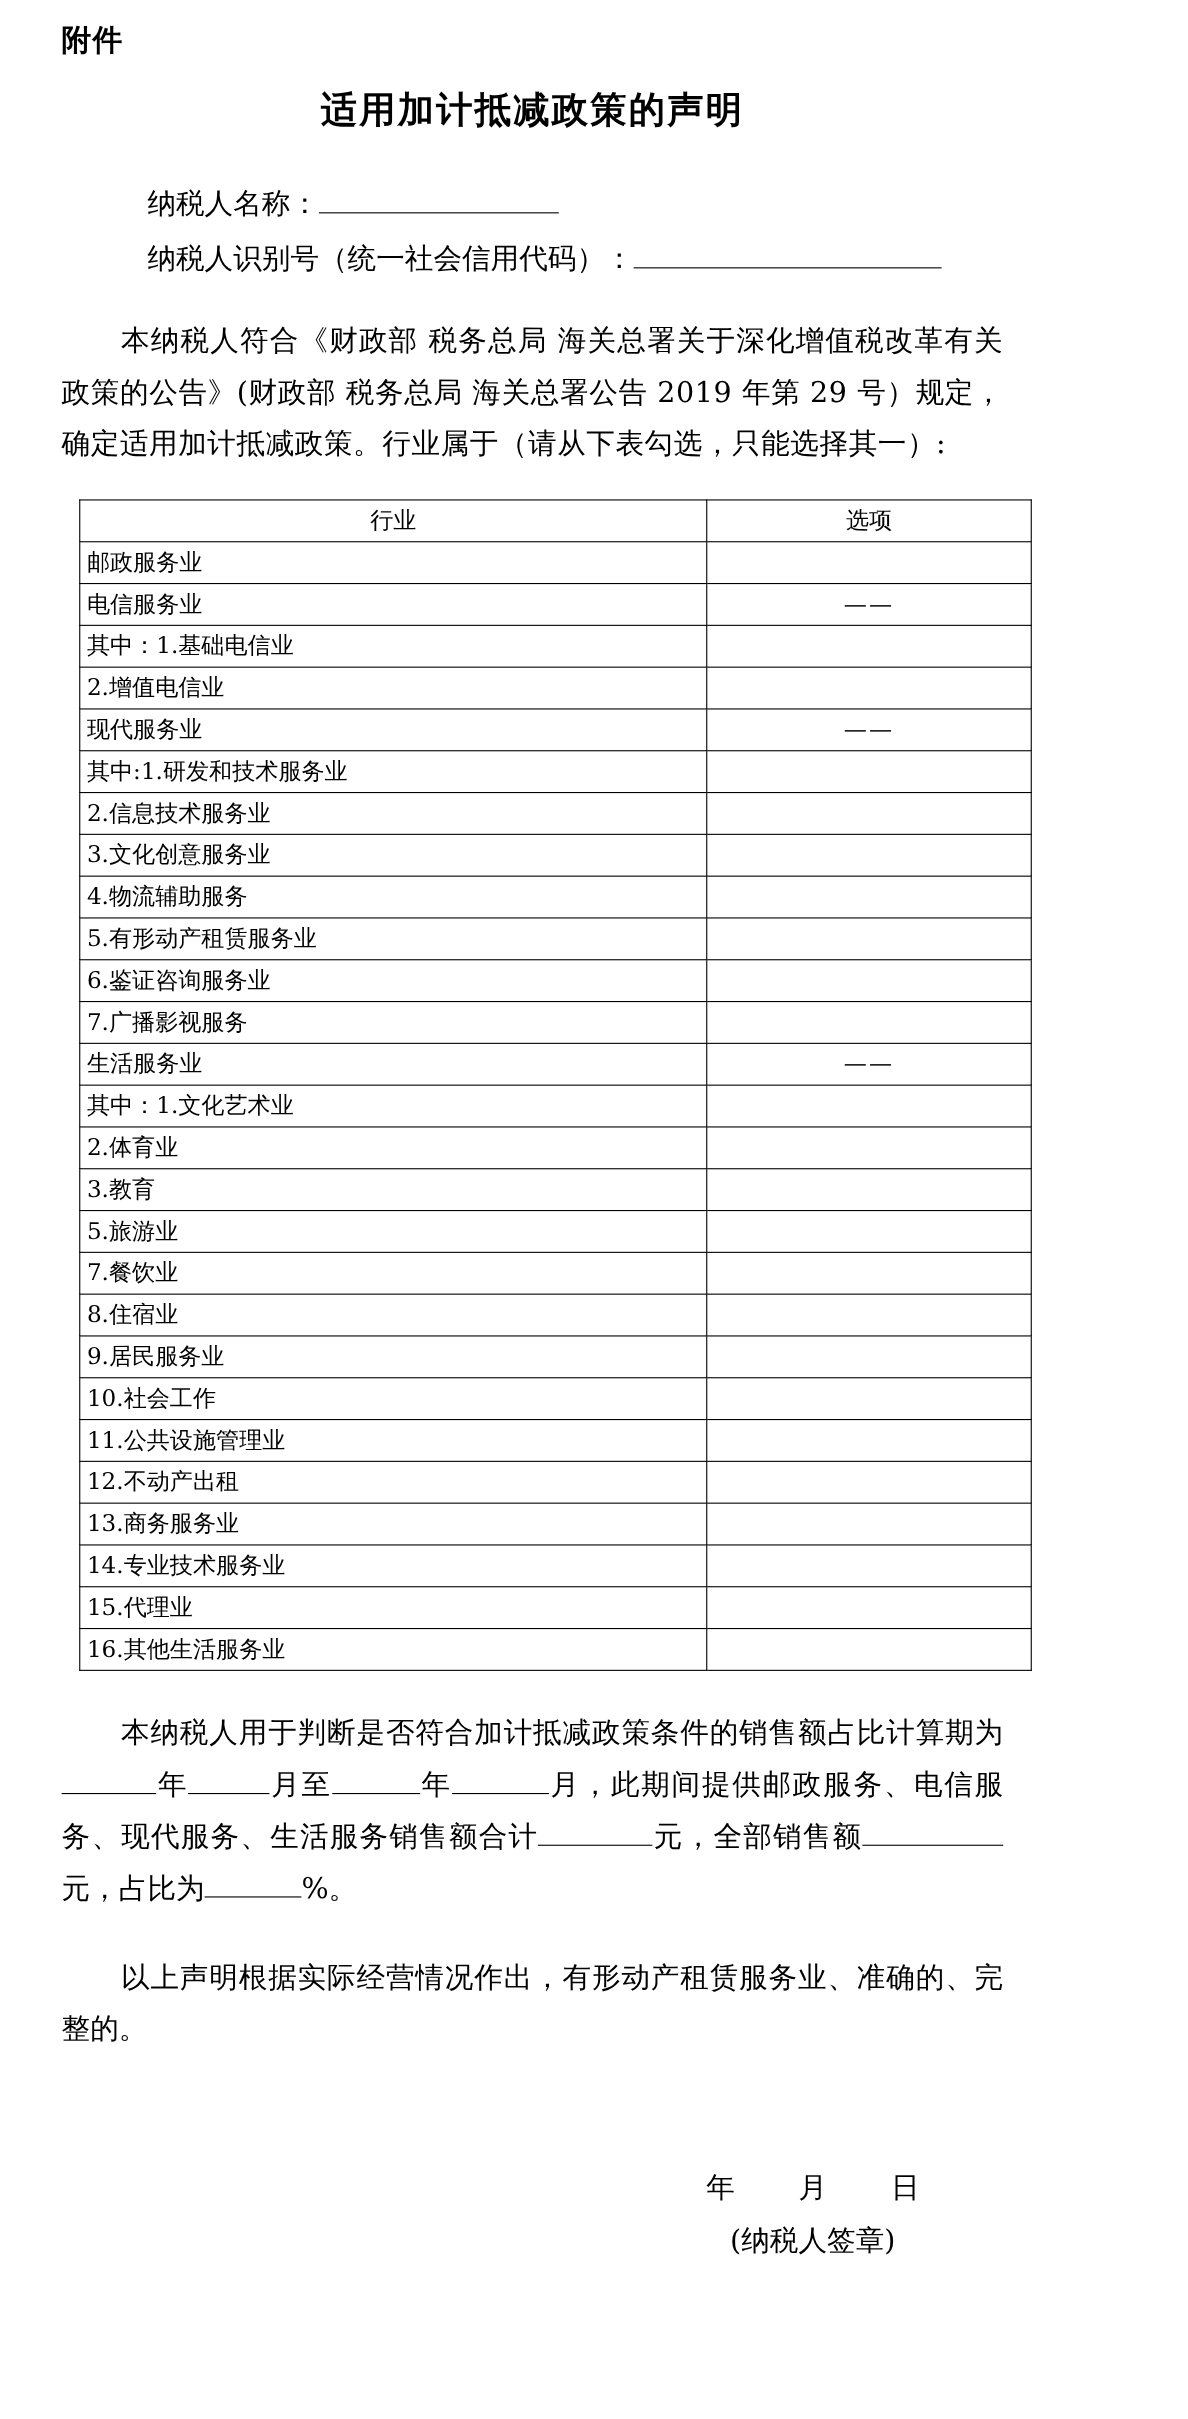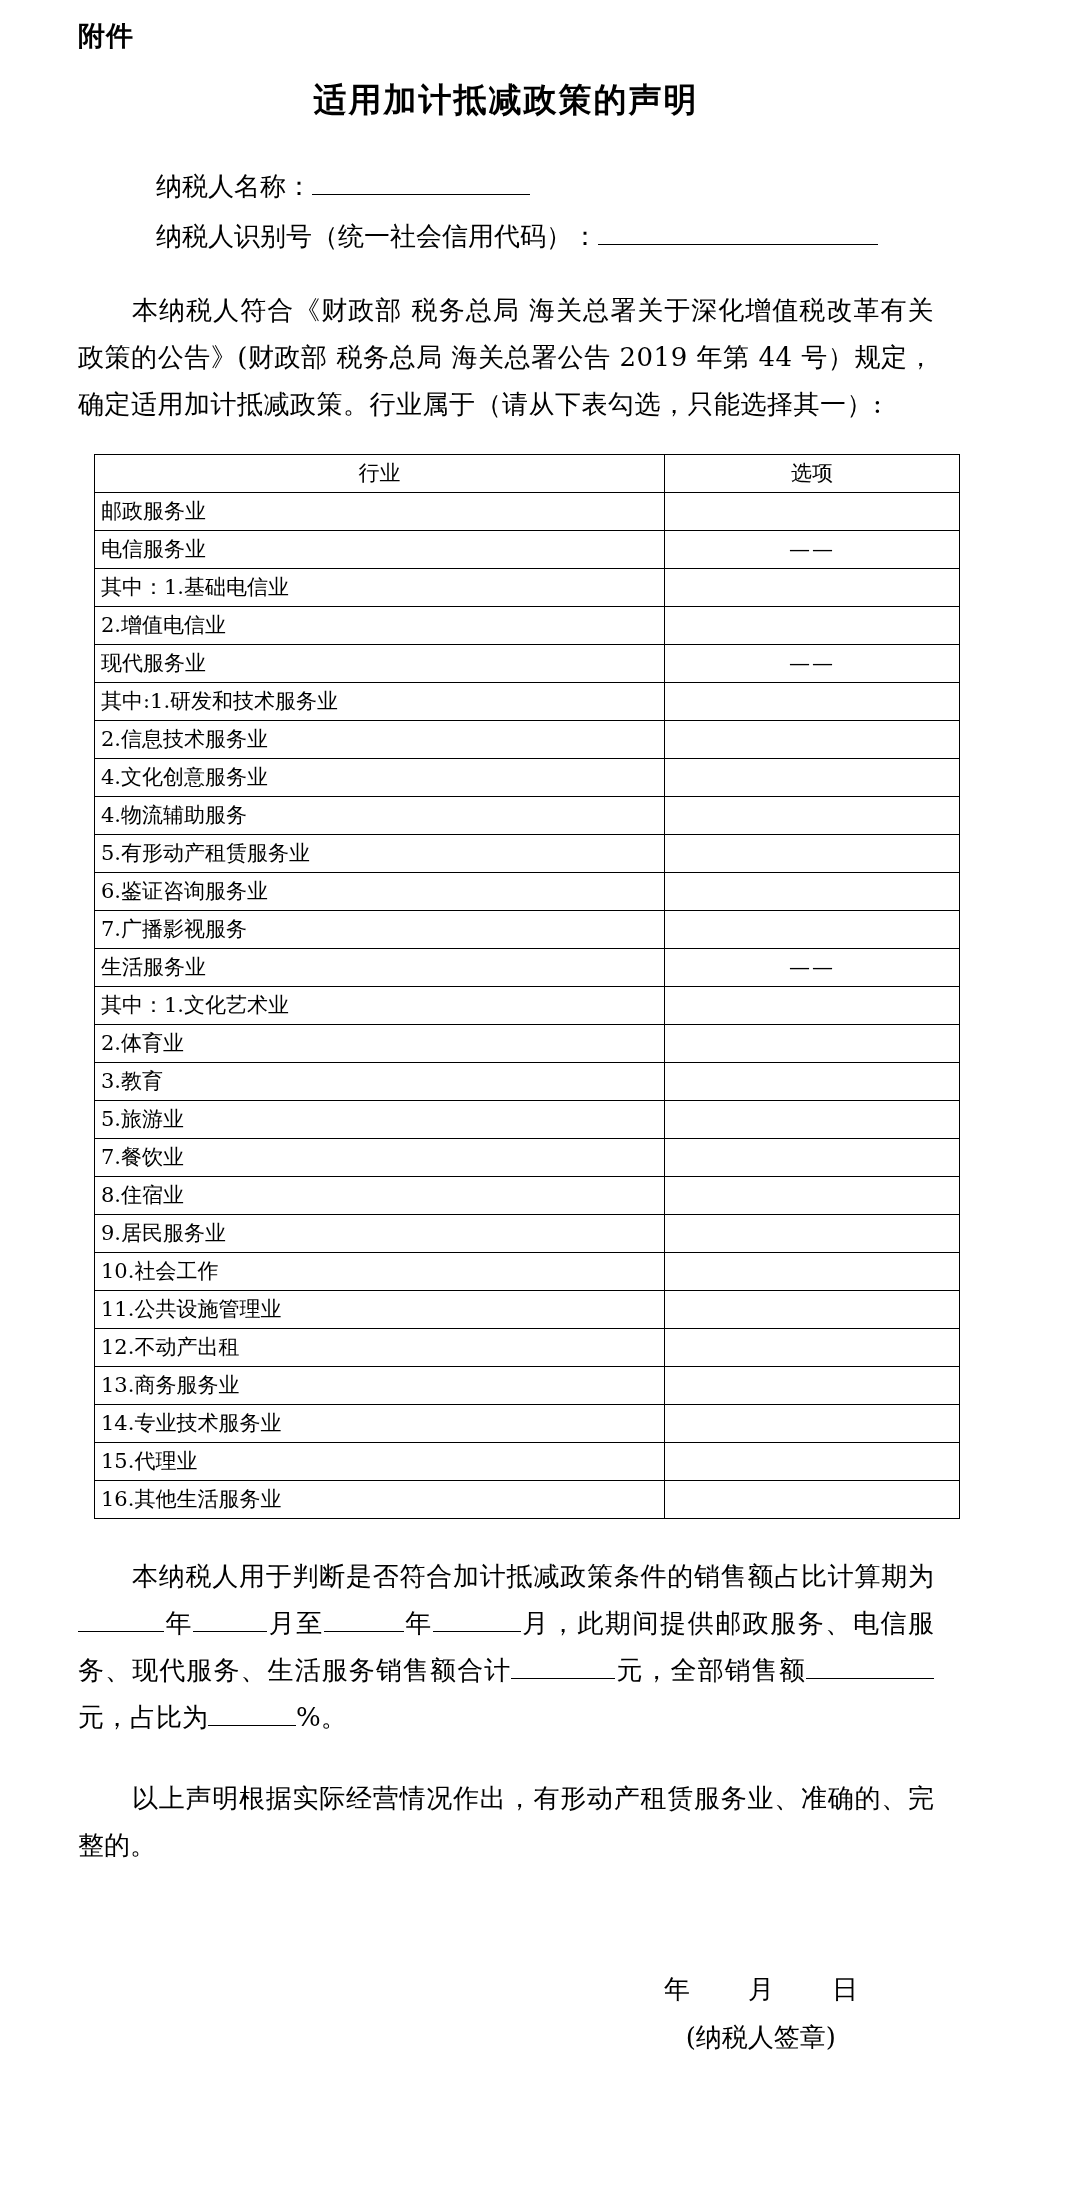--- a/index.html
+++ b/index.html
@@ -13,21 +13,20 @@
     font-family: "DejaVu Serif", "Liberation Serif", serif;
     color: #000000;
     position: relative;
   }
   .page {
     width: 968px;
     min-height: 2199px;
     box-sizing: border-box;
     padding: 18px 56px 30px 56px;
     position: relative;
-    margin-left: 22px;
   }
   .attachment-label {
     font-family: "DejaVu Sans", "Liberation Sans", sans-serif;
     font-weight: bold;
     font-size: 27px;
     letter-spacing: 1px;
     margin: 0 0 24px 0;
   }
   .doc-title {
     text-align: center;
@@ -129,21 +128,21 @@
   <div class="doc-title">适用加计抵减政策的声明</div>
 
   <div class="field-line">
     <span>纳税人名称：</span><span class="blank b-name"></span>
   </div>
 
   <div class="field-line">
     <span>纳税人识别号（统一社会信用代码）：</span><span class="blank b-id"></span>
   </div>
 
-  <p class="para">本纳税人符合《财政部 税务总局 海关总署关于深化增值税改革有关政策的公告》(财政部 税务总局 海关总署公告 2019 年第 44 号）规定，确定适用加计抵减政策。行业属于（请从下表勾选，只能选择其一）:</p>
+  <p class="para">本纳税人符合《财政部 税务总局 海关总署关于深化增值税改革有关政策的公告》(财政部 税务总局 海关总署公告 2019 年第 29 号）规定，确定适用加计抵减政策。行业属于（请从下表勾选，只能选择其一）:</p>
 
   <div class="table-wrap">
     <table class="industry">
       <thead>
         <tr>
           <th>行业</th>
           <th class="opt">选项</th>
         </tr>
       </thead>
       <tbody>
@@ -169,21 +168,21 @@
           </tr>
         <tr>
             <td class="name ind-1">其中:1.研发和技术服务业</td>
             <td class="opt"></td>
           </tr>
         <tr>
             <td class="name ind-2">2.信息技术服务业</td>
             <td class="opt"></td>
           </tr>
         <tr>
-            <td class="name ind-2">4.文化创意服务业</td>
+            <td class="name ind-2">3.文化创意服务业</td>
             <td class="opt"></td>
           </tr>
         <tr>
             <td class="name ind-2">4.物流辅助服务</td>
             <td class="opt"></td>
           </tr>
         <tr>
             <td class="name ind-2">5.有形动产租赁服务业</td>
             <td class="opt"></td>
           </tr>

